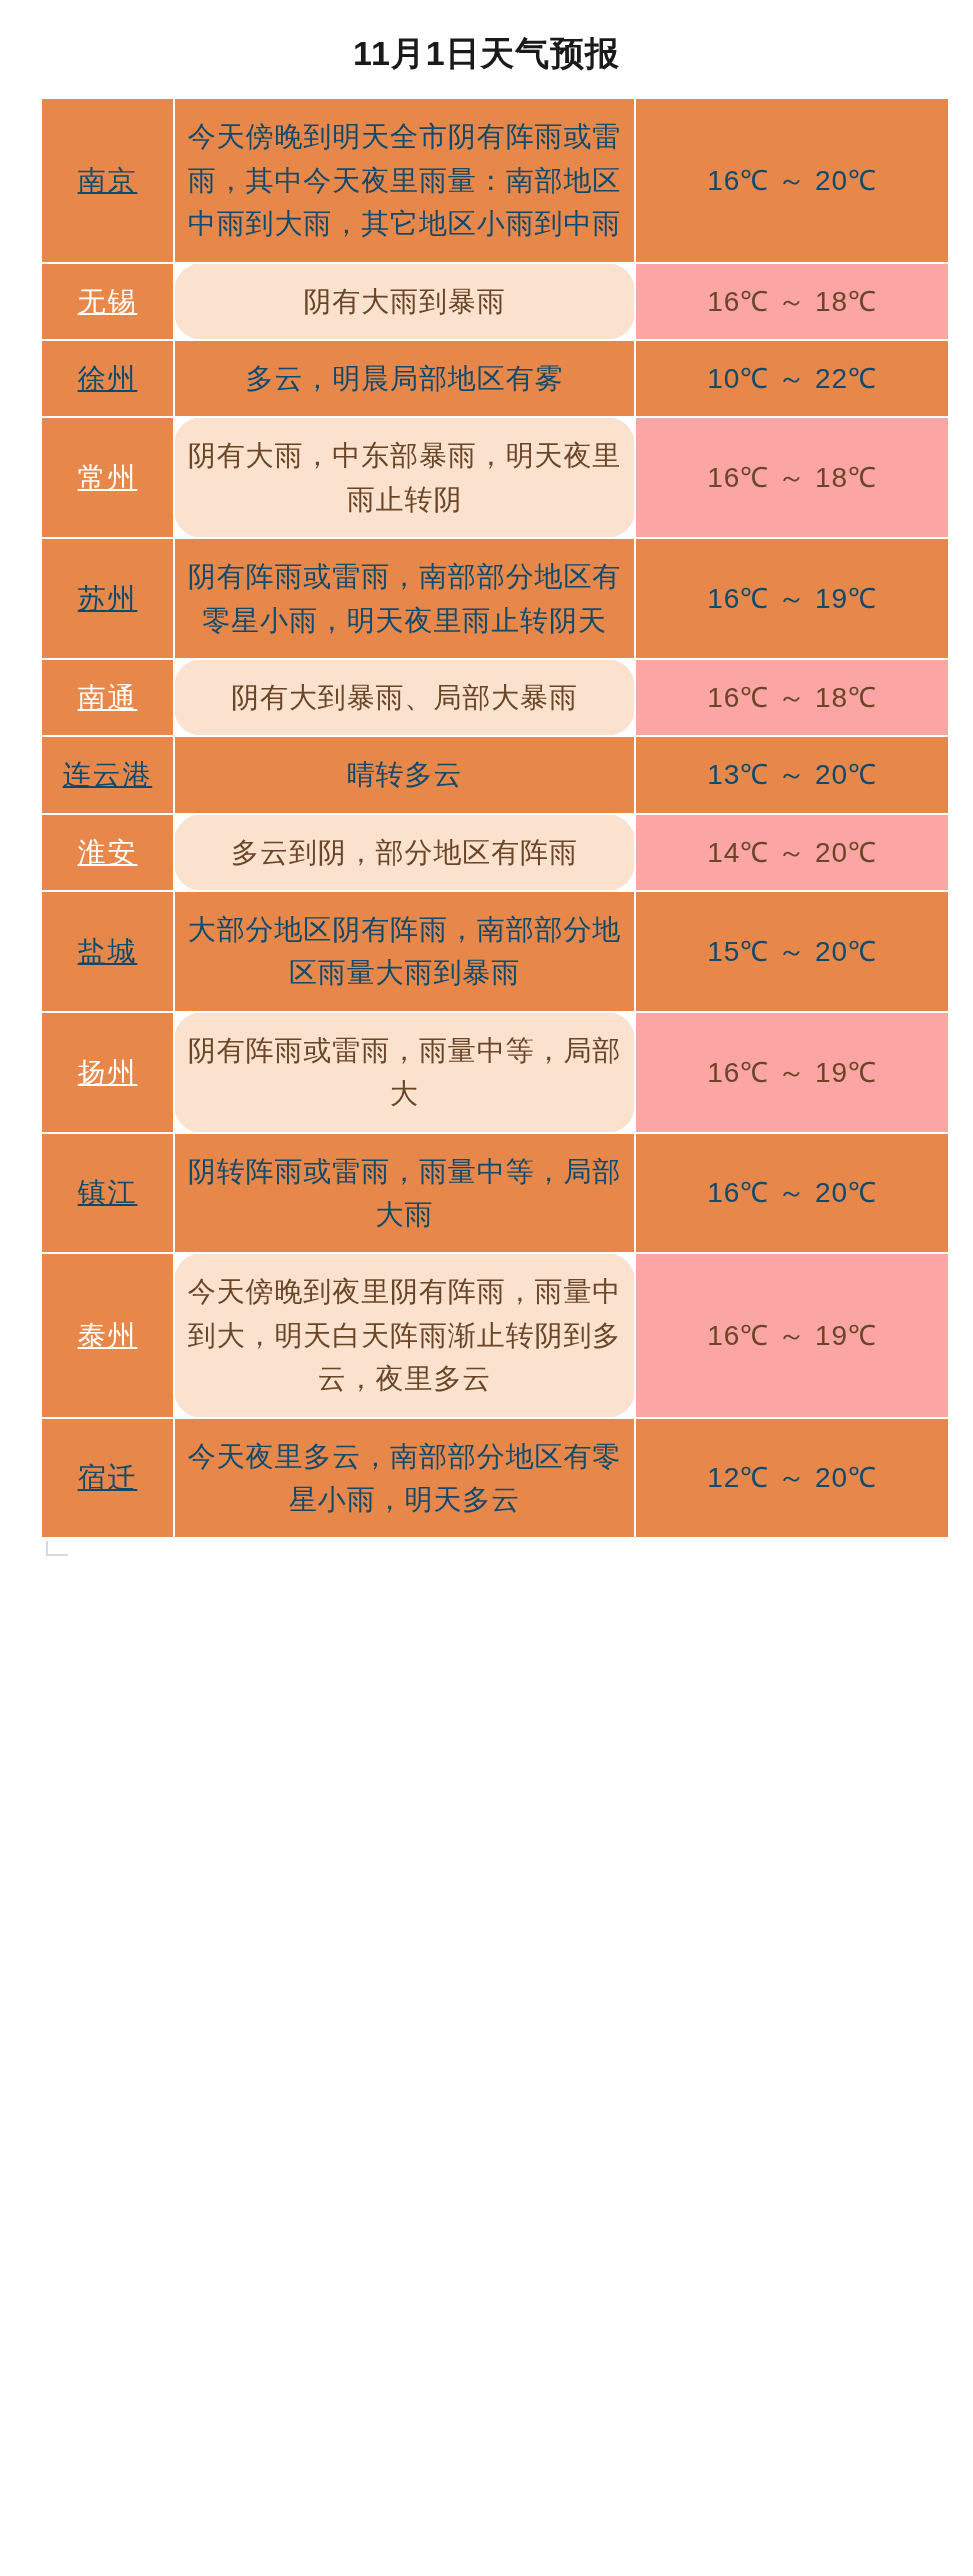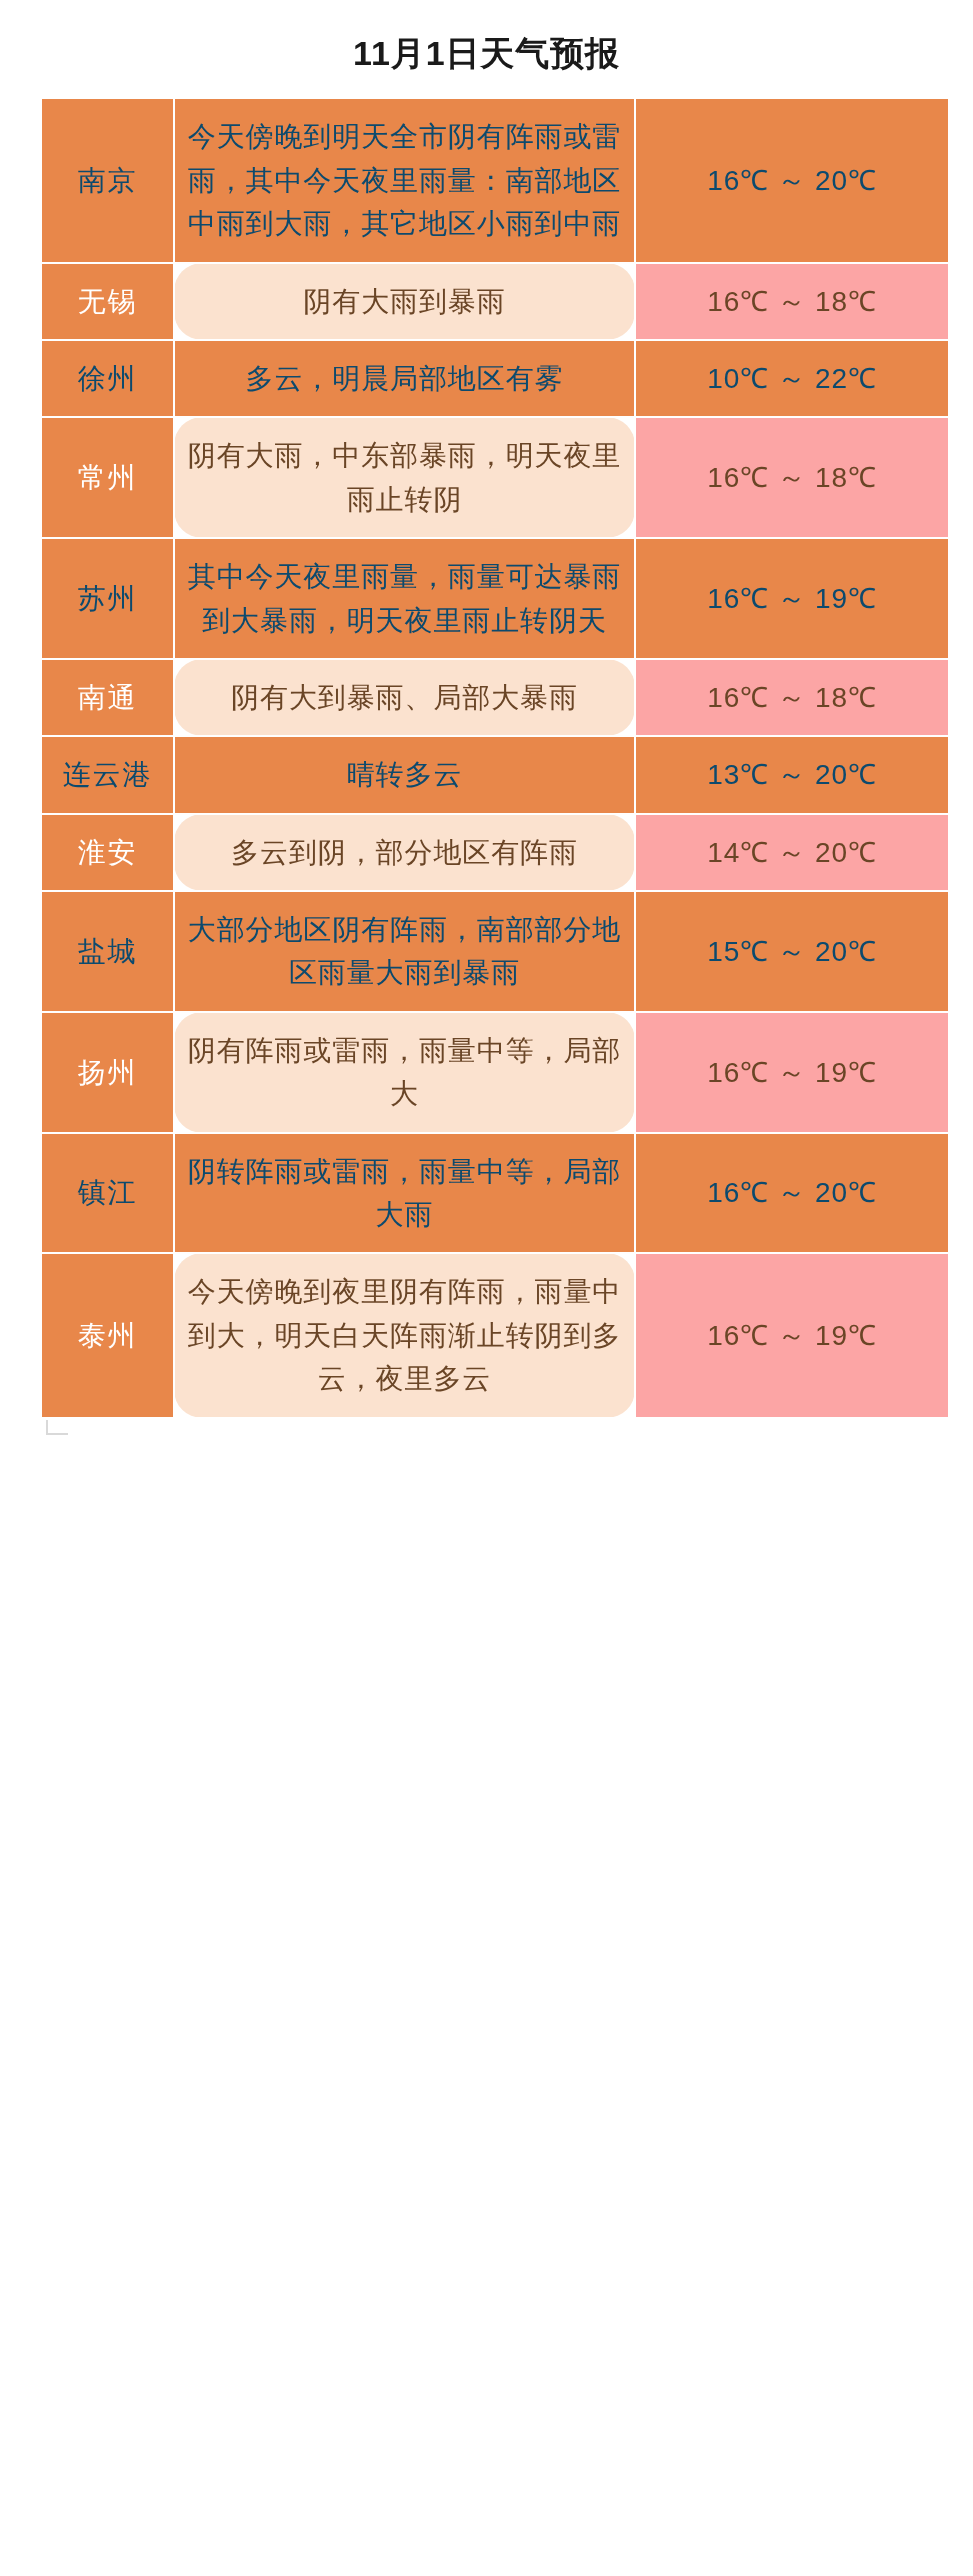--- a/index.html
+++ b/index.html
@@ -50,21 +50,21 @@
 
   
   tr.dark td { background: #e8874a; color: #0c4a6e; }
   tr.light td { background: #fbe2cf; color: #6a4526; text-align: center; }
 
   tr.dark td.city, tr.dark td.desc, tr.dark td.temp { background: #e8874a; }
   tr.light td.city { background: #e8874a; color: #ffffff; }
   tr.light td.desc { background: #fbe2cf; color: #6a4526; border-radius: 28px; }
   tr.light td.temp { background: #fca5a5; color: #6a4526; }
 
-  td.city { font-size: 29px; letter-spacing: 1.8px; }
+  td.city { font-size: 29px; letter-spacing: 1.8px; text-decoration: underline; }
   td.desc { text-align: center; letter-spacing: 0.9px; }
   td.temp { letter-spacing: 0.9px; white-space: nowrap; }
 
   .corner-mark {
     width: 973px;
     height: 36px;
     position: relative;
   }
   .corner-mark .tick {
     position: absolute;
@@ -111,21 +111,21 @@
         </tr>
 
         <tr class="light">
           <td class="city">常州</td>
           <td class="desc">阴有大雨，中东部暴雨，明天夜里雨止转阴</td>
           <td class="temp">16℃ ～ 18℃</td>
         </tr>
 
         <tr class="dark">
           <td class="city">苏州</td>
-          <td class="desc">其中今天夜里雨量，雨量可达暴雨到大暴雨，明天夜里雨止转阴天</td>
+          <td class="desc">阴有阵雨或雷雨，南部部分地区有零星小雨，明天夜里雨止转阴天</td>
           <td class="temp">16℃ ～ 19℃</td>
         </tr>
 
         <tr class="light">
           <td class="city">南通</td>
           <td class="desc">阴有大到暴雨、局部大暴雨</td>
           <td class="temp">16℃ ～ 18℃</td>
         </tr>
 
         <tr class="dark">
@@ -157,20 +157,25 @@
           <td class="desc">阴转阵雨或雷雨，雨量中等，局部大雨</td>
           <td class="temp">16℃ ～ 20℃</td>
         </tr>
 
         <tr class="light">
           <td class="city">泰州</td>
           <td class="desc">今天傍晚到夜里阴有阵雨，雨量中到大，明天白天阵雨渐止转阴到多云，夜里多云</td>
           <td class="temp">16℃ ～ 19℃</td>
         </tr>
 
+        <tr class="dark">
+          <td class="city">宿迁</td>
+          <td class="desc">今天夜里多云，南部部分地区有零星小雨，明天多云</td>
+          <td class="temp">12℃ ～ 20℃</td>
+        </tr>
 
       </tbody>
     </table>
   </div>
 
   <div class="corner-mark">
     <div class="tick"></div>
   </div>
 
 </div>

